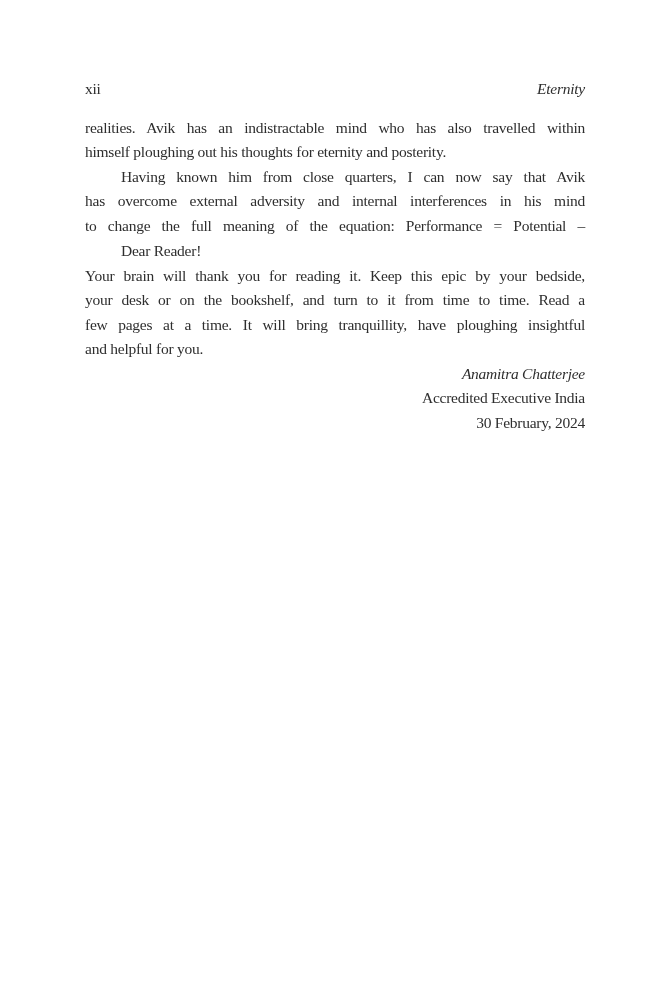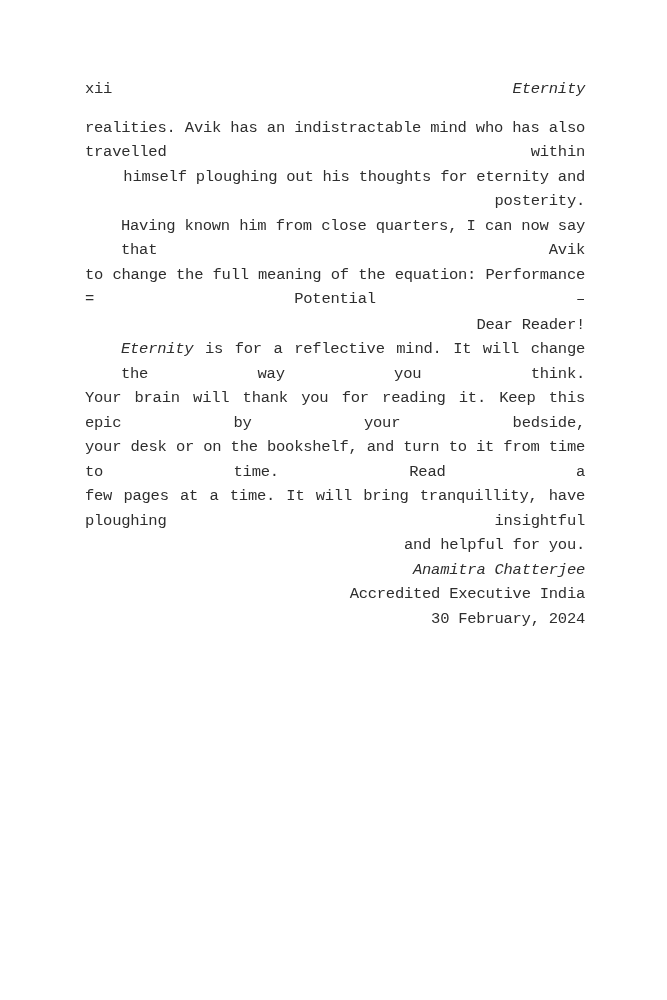--- a/index.html
+++ b/index.html
@@ -3,67 +3,67 @@
 <meta charset="utf-8">
 <style>
   * { margin: 0; padding: 0; box-sizing: border-box; }
   html, body { background: #ffffff; }
   .page {
     position: relative;
     width: 608px;
     height: 1000px;
     background: var(--bg, #ffffff);
     overflow: hidden;
-    font-family: Liberation Mono, monospace;
+    font-family: Liberation Serif, serif;
     color: var(--text, #2e2e2e);
   }
   .content {
     position: absolute;
     left: 85px;
     top: 77px;
     width: 500px;
     font-size: 15.5px;
     line-height: 24.5px;
     letter-spacing: -0.25px;
   }
   .header {
     display: flex;
     justify-content: space-between;
     align-items: baseline;
   }
   .body { margin-top: 14px; }
-  .line { text-align: right; }
+  .line { text-align: left; }
   .line.justify { text-align: justify; text-align-last: justify; }
   .line.indent { padding-left: 36px; }
   .italic { font-style: italic; }
-  .signature .line { }
+  .signature .line { text-align: right; }
 </style>
 </head>
 <body>
 
 <div class="page" style="--bg: #ffffff; --text: #2e2e2e;">
   <div class="content">
     <div class="header">
       <span>xii</span>
       <span class="italic">Eternity</span>
     </div>
     <div class="body">
         <div class="paragraph">
           <div class="line justify"><span>realities. Avik has an indistractable mind who has also travelled within</span></div>
           <div class="line"><span>himself ploughing out his thoughts for eternity and posterity.</span></div>
         </div>
         <div class="paragraph">
           <div class="line indent justify"><span>Having known him from close quarters, I can now say that Avik</span></div>
+          <div class="line justify"><span>has overcome external adversity and internal interferences in his mind</span></div>
           <div class="line justify"><span>to change the full meaning of the equation: Performance = Potential –</span></div>
         </div>
         <div class="paragraph" style="margin-top: 1px;">
           <div class="line indent"><span>Dear Reader!</span></div>
         </div>
         <div class="paragraph">
-          <div class="line indent justify"><span class="italic">Eternity</span><span> is for a reflective mind. It will change the way you think.</span></div>
           <div class="line justify"><span>Your brain will thank you for reading it. Keep this epic by your bedside,</span></div>
           <div class="line justify"><span>your desk or on the bookshelf, and turn to it from time to time. Read a</span></div>
           <div class="line justify"><span>few pages at a time. It will bring tranquillity, have ploughing insightful</span></div>
           <div class="line"><span>and helpful for you.</span></div>
         </div>
       </div>
     <div class="signature">
         <div class="line"><span class="italic">Anamitra Chatterjee</span></div>
         <div class="line"><span>Accredited Executive India</span></div>
         <div class="line"><span>30 February, 2024</span></div>

